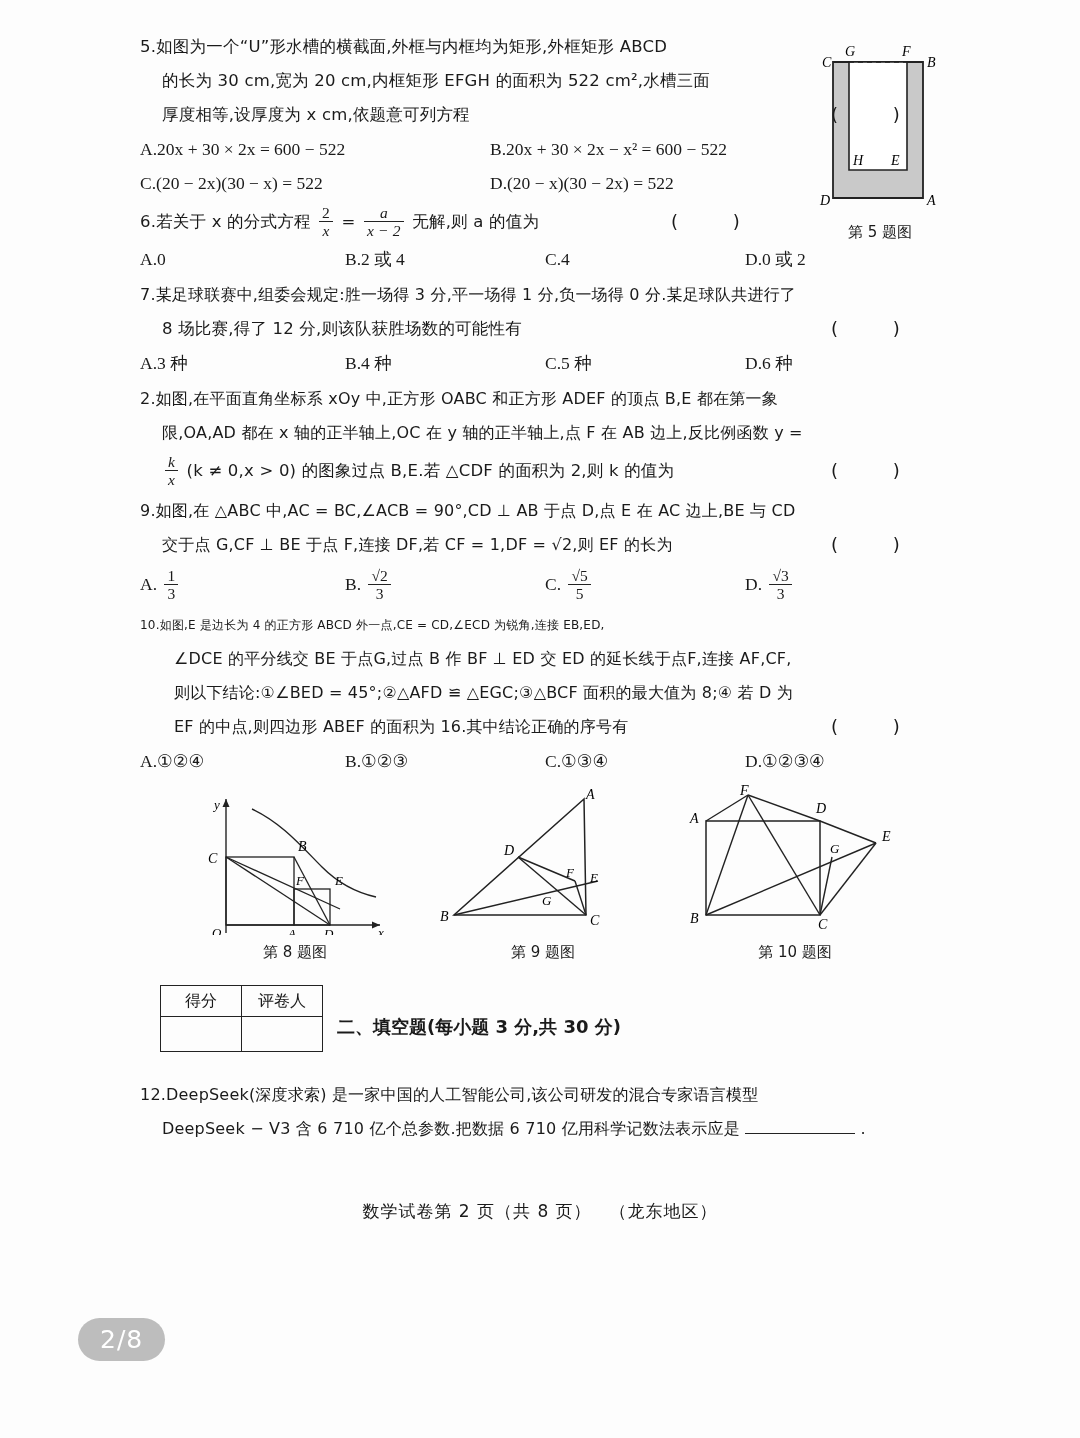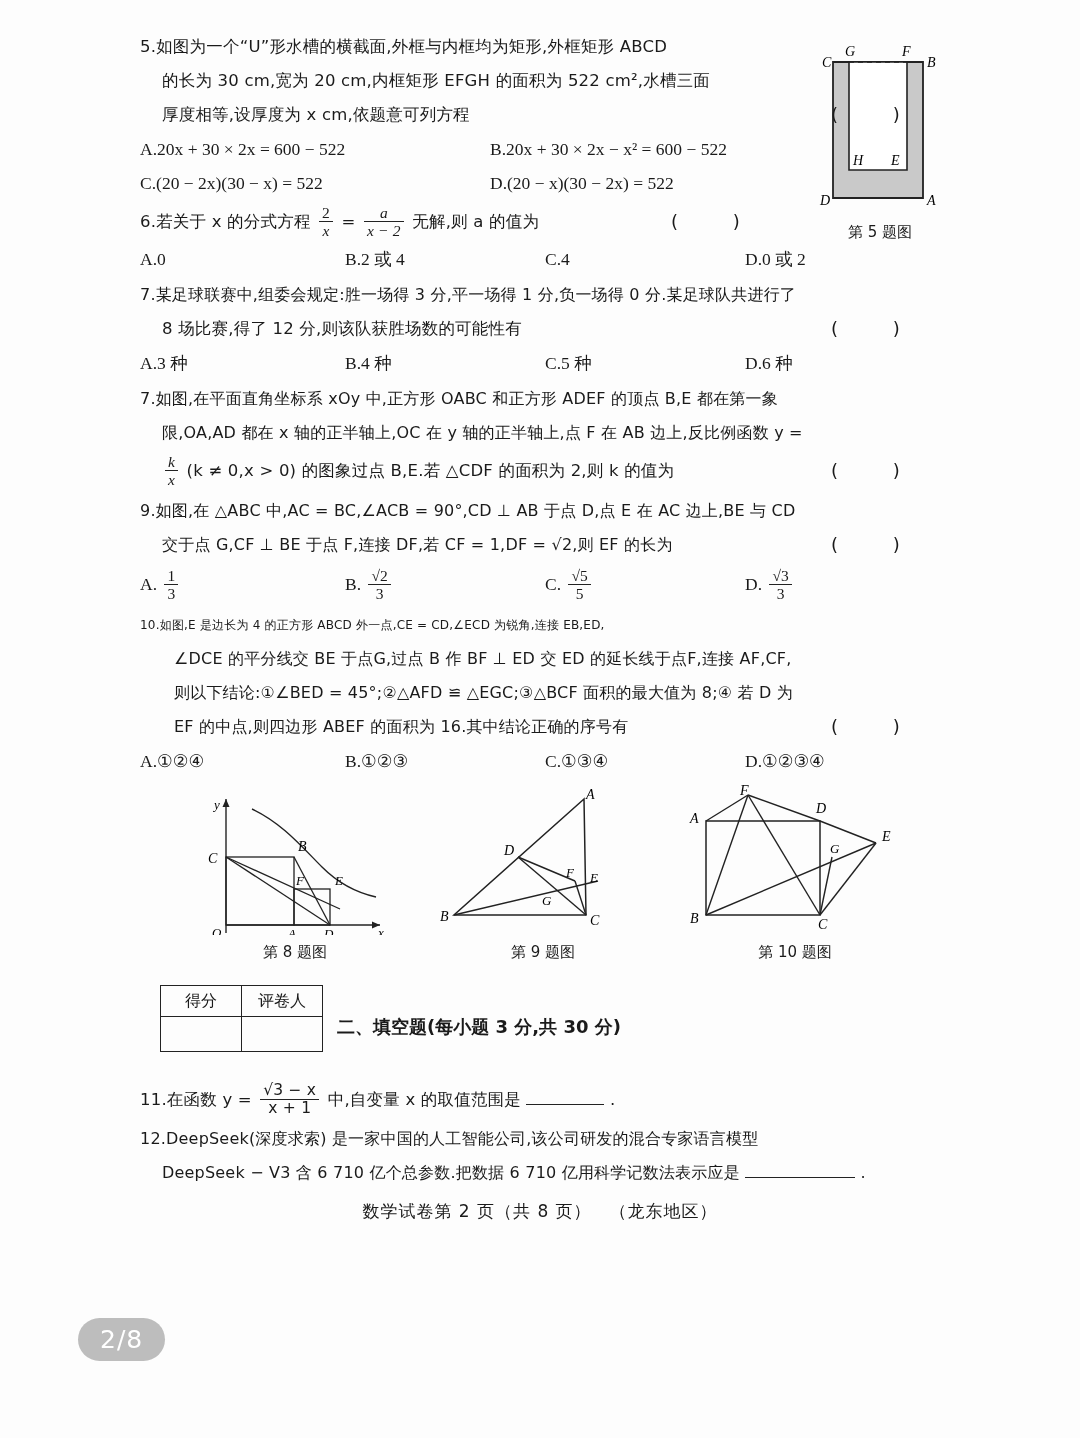--- a/index.html
+++ b/index.html
@@ -164,21 +164,21 @@
       </div>
       <div class="opts">
         <div class="o1">A.3 种</div>
         <div class="o2">B.4 种</div>
         <div class="o3">C.5 种</div>
         <div class="o4">D.6 种</div>
       </div>
     </div>
 
     <div class="q">
-      <div class="line cn" style="font-size:16px">7.如图,在平面直角坐标系 xOy 中,正方形 OABC 和正方形 ADEF 的顶点 B,E 都在第一象</div>
+      <div class="line cn" style="font-size:16px">2.如图,在平面直角坐标系 xOy 中,正方形 OABC 和正方形 ADEF 的顶点 B,E 都在第一象</div>
       <div class="line cn indent" style="font-size:16px">限,OA,AD 都在 x 轴的正半轴上,OC 在 y 轴的正半轴上,点 F 在 AB 边上,反比例函数 y =</div>
       <div class="line cn indent" style="position:relative;line-height:42px;">
         <span class="frac fbig">
           <span class="n mi">k</span>
           <span class="d mi">x</span>
         </span>
         <span>(k ≠ 0,x &gt; 0) 的图象过点 B,E.若 △CDF 的面积为 2,则 k 的值为</span>
         <span class="paren2">(　　　)</span>
       </div>
     </div>
@@ -332,30 +332,20 @@
       <tr>
         <td class="empty"></td>
         <td class="empty"></td>
       </tr>
     </tbody>
       </table>
     <div class="secttl">二、填空题(每小题 3 分,共 30 分)</div>
   </div>
 
   <div class="fills">
-    <div class="line cn" style="line-height:44px">
-      <span>11.在函数 y =</span>
-      <span class="frac fbig">
-        <span class="n">√3 − x</span>
-        <span class="d">x + 1</span>
-      </span>
-      <span>中,自变量 x 的取值范围是</span>
-      <span class="blank"></span>
-      <span>.</span>
-    </div>
     <div class="line cn" style="font-size:16px">12.DeepSeek(深度求索) 是一家中国的人工智能公司,该公司研发的混合专家语言模型</div>
     <div class="line cn indent" style="font-size:16px">
       <span>DeepSeek − V3 含 6 710 亿个总参数.把数据 6 710 亿用科学记数法表示应是</span>
       <span class="blank lg"></span>
       <span>.</span>
     </div>
   </div>
 
   <div class="footer">数学试卷第 2 页（共 8 页）　（龙东地区）</div>
 

